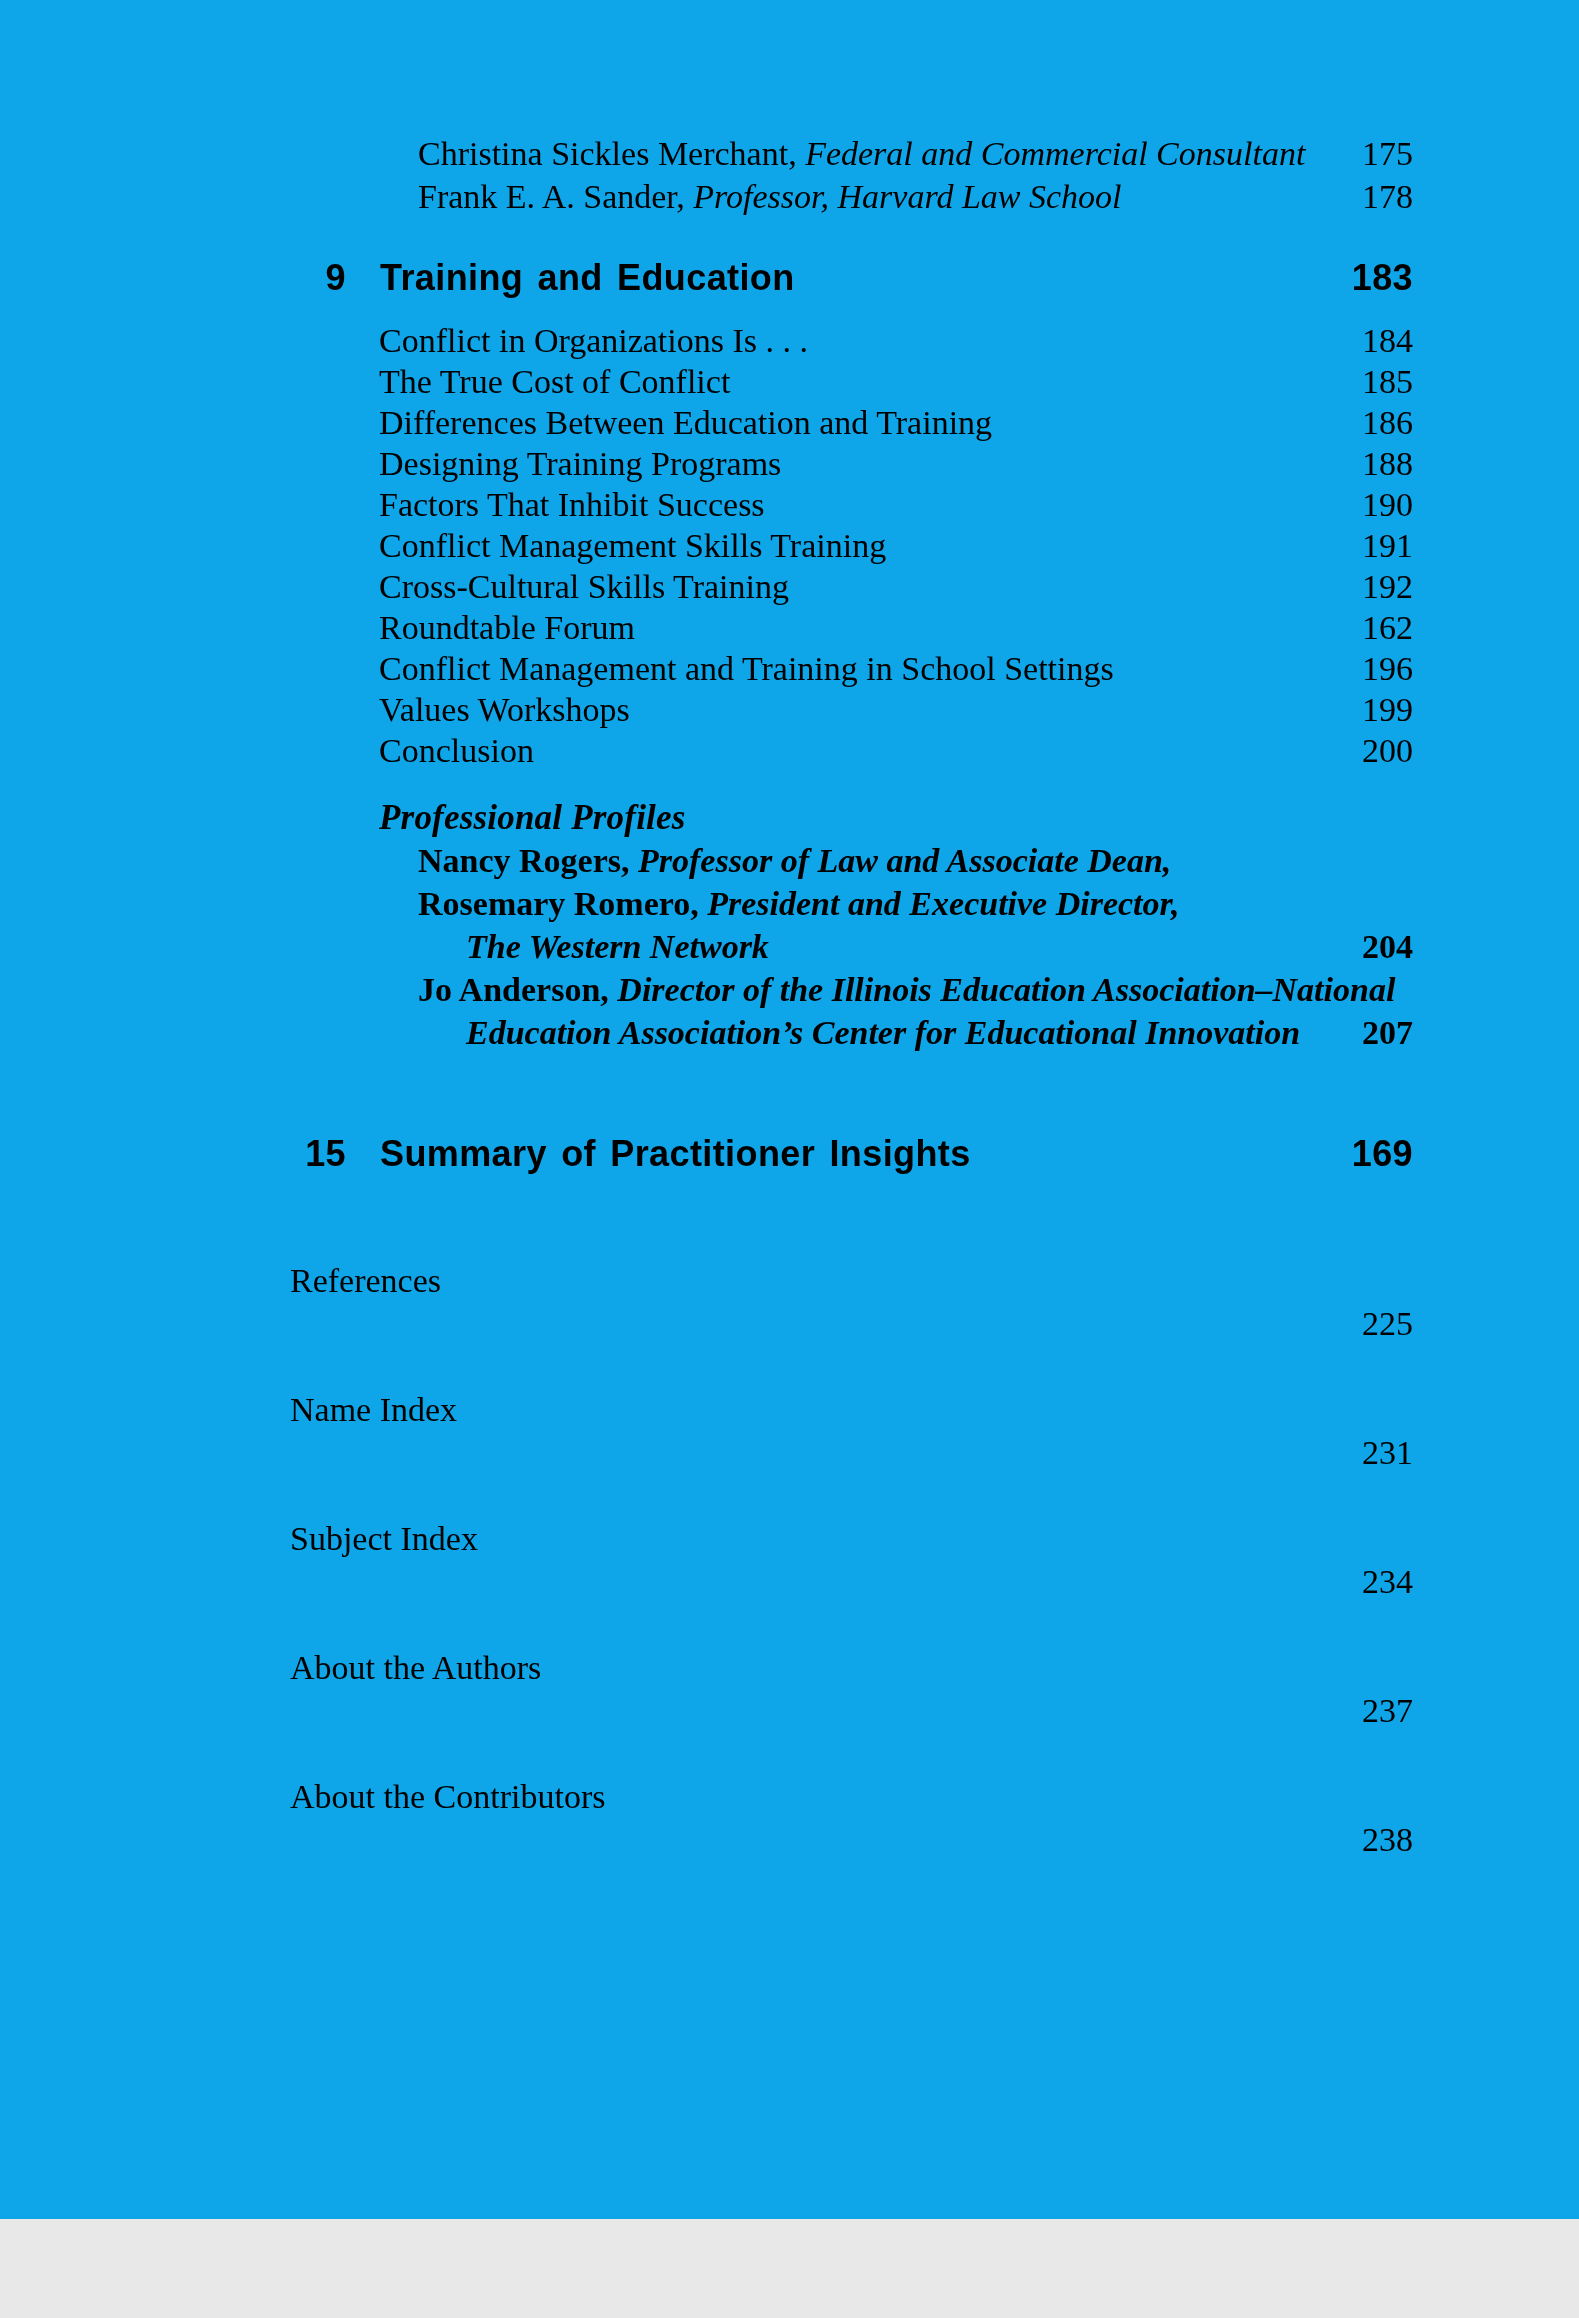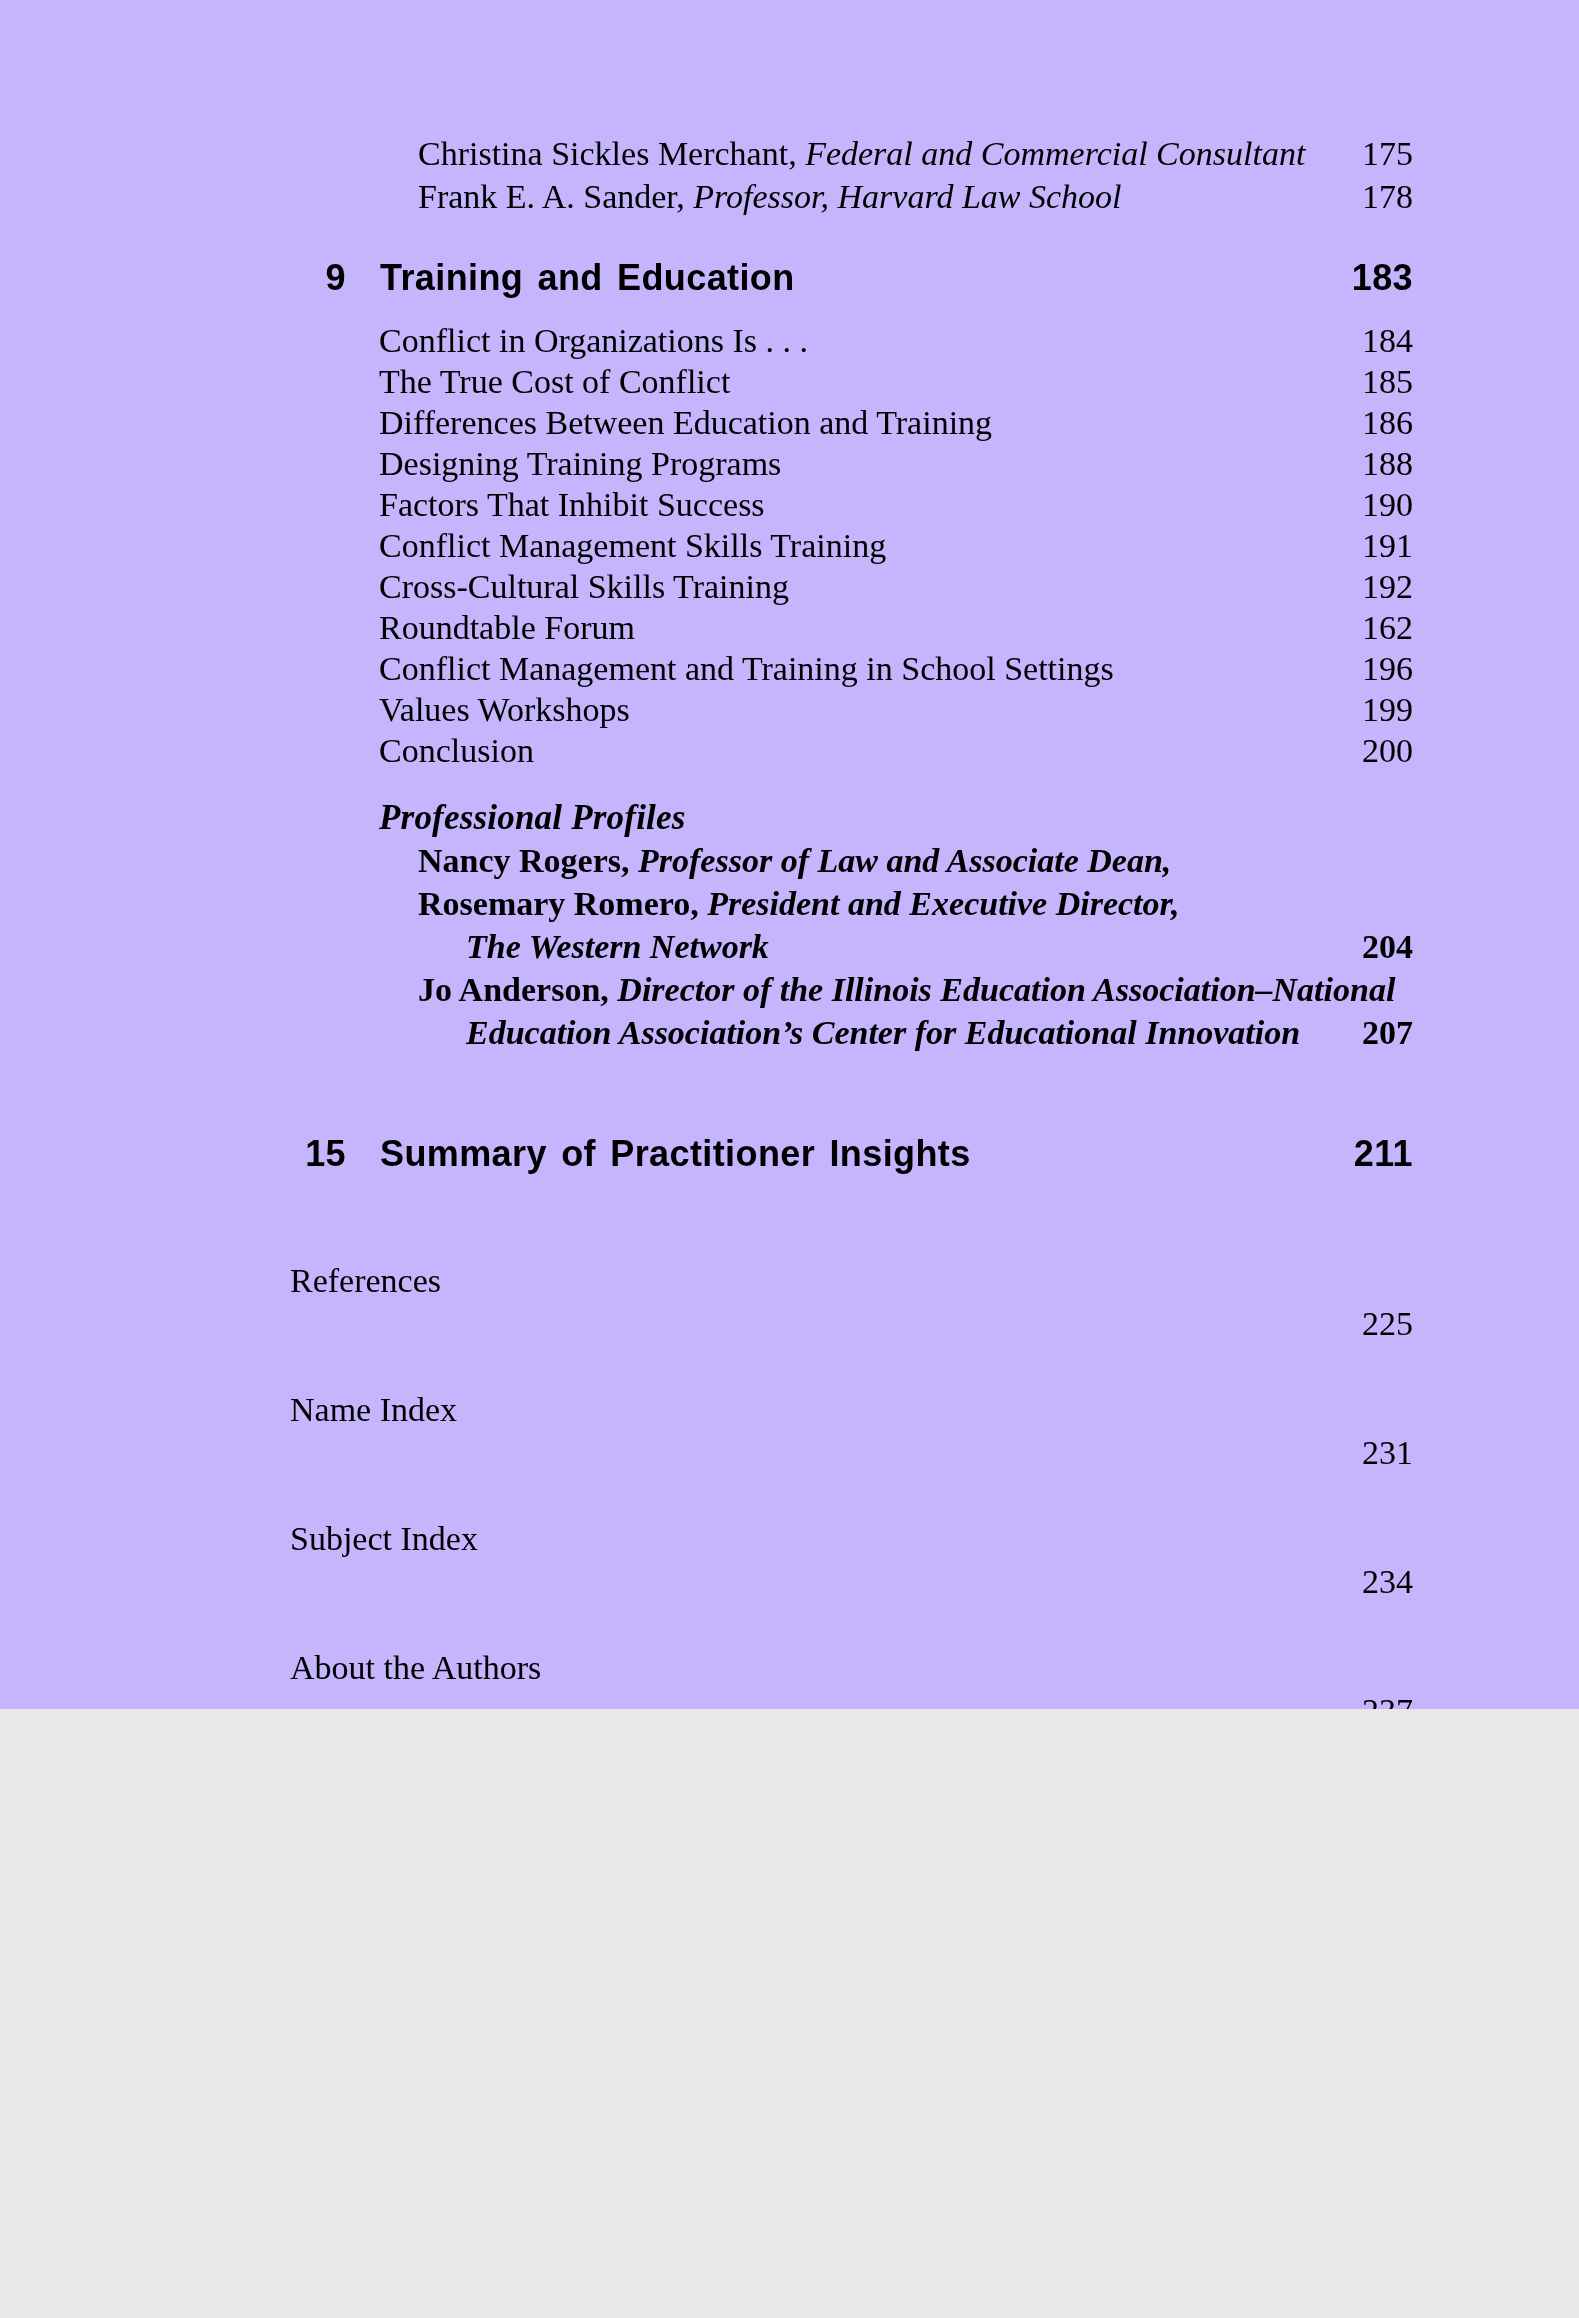--- a/index.html
+++ b/index.html
@@ -1,19 +1,19 @@
 <!DOCTYPE html>
 <html style="font-size:12.4px"><head>
 <meta charset="utf-8">
 <style>
   html,body { margin:0; padding:0; background:#e8e8e8; }
   .page {
     position:relative;
-    width:1580px; height:1709px;
-    background:#c4b5fd;
+    width:1580px; height:2219px;
+    background:#0ea5e9;
     color:#000000;
     font-family:"Liberation Serif", serif;
     overflow:hidden;
   }
   .block { position:absolute; left:290px; width:1123px; }
   .row { display:flex; align-items:baseline; }
   .pg { margin-left:auto; white-space:nowrap; }
 
   
   .toc-text { font-size:34px; }
@@ -136,21 +136,21 @@
     <div class="row cont">
       <i>Education Association’s Center for Educational Innovation</i>
       <span class="pg">207</span>
     </div>
   </div>
 
   <div class="block chap" style="top:1132px;">
     <div class="row">
       <span class="num">15</span>
       <span class="title">Summary of Practitioner Insights</span>
-      <span class="pg">211</span>
+      <span class="pg">169</span>
     </div>
   </div>
 
   <div class="block backmatter" style="top:1259px;">
     <div class="row">
       <span>References</span>
       <span class="pg">225</span>
     </div>
     <div class="row">
       <span>Name Index</span>

